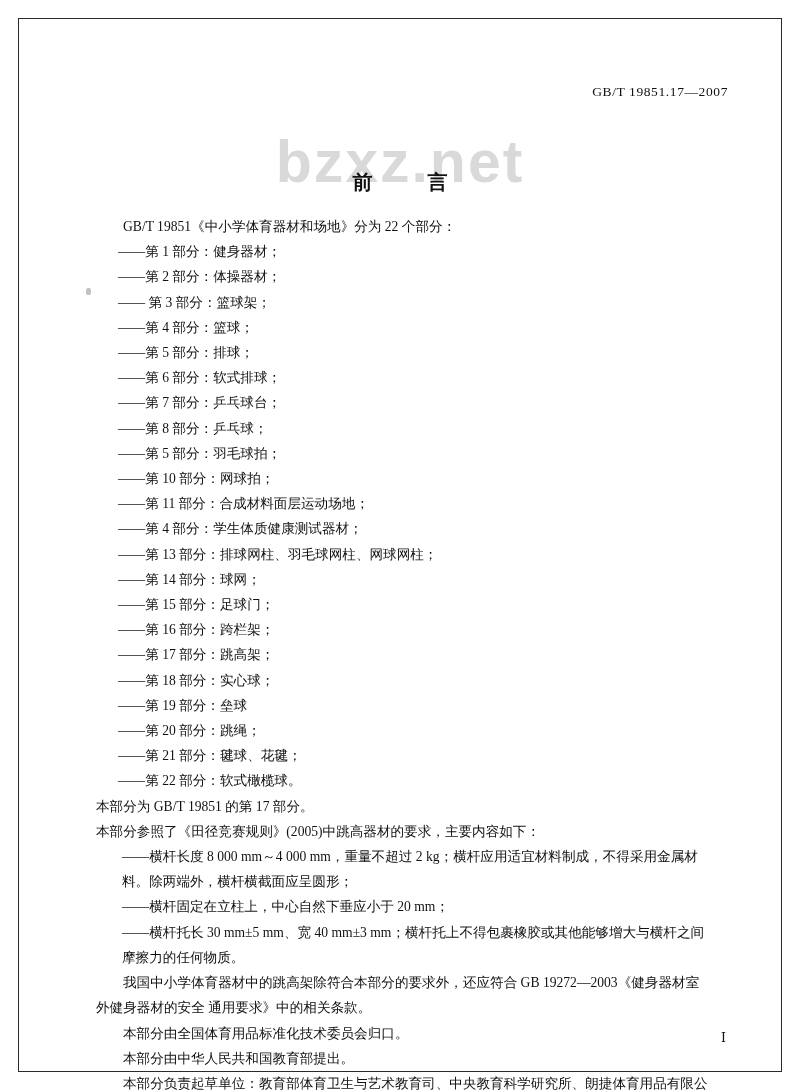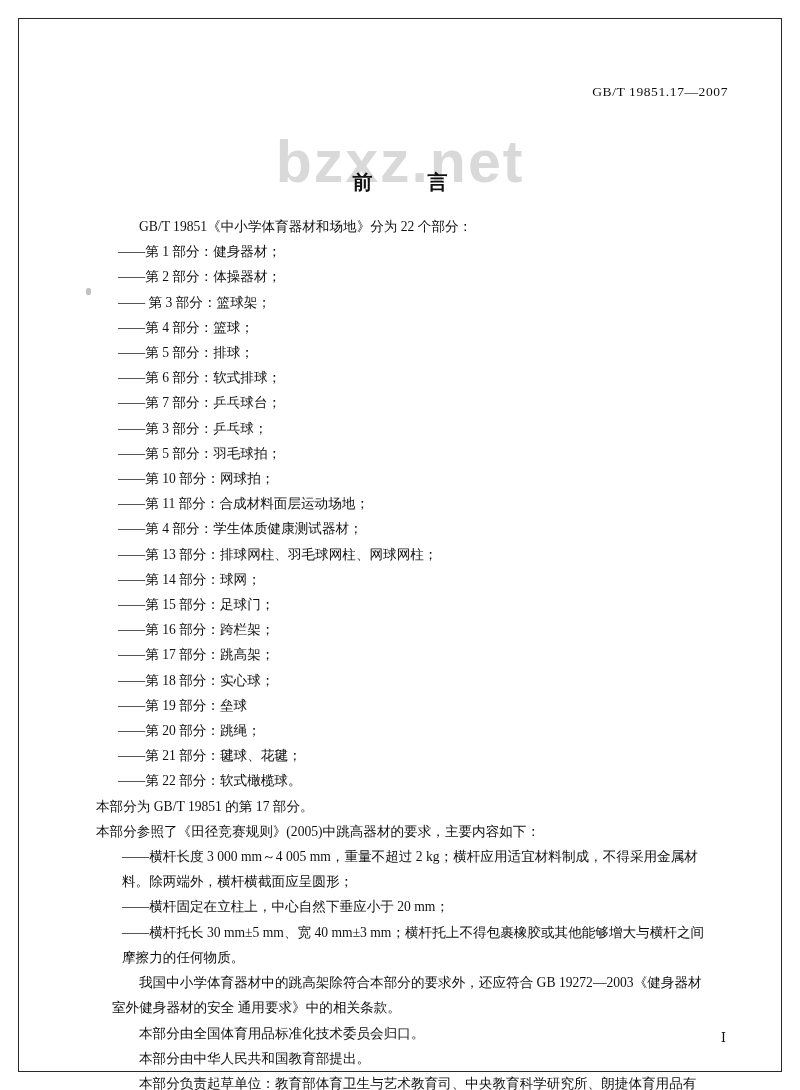--- a/index.html
+++ b/index.html
@@ -68,21 +68,21 @@
     left: 96px;
     top: 214px;
     width: 612px;
     font-size: 13.6px;
     line-height: 25.2px;
   }
   .line {
     white-space: nowrap;
   }
   .indent-2 { text-indent: 0; padding-left: 22px; }
-  .para { text-indent: 27px; white-space: normal; margin-left: 16px; }
+  .para { text-indent: 27px; white-space: normal; }
   .hang {
     padding-left: 26px;
     text-indent: 0;
     white-space: normal;
   }
   .page-num {
     position: absolute;
     right: 74px;
     bottom: 44px;
     font-size: 12.5px;
@@ -118,40 +118,40 @@
 
     <div class="line para">GB/T 19851《中小学体育器材和场地》分为 22 个部分：</div>
 
     <div class="line indent-2">——第 1 部分：健身器材；</div>
     <div class="line indent-2">——第 2 部分：体操器材；</div>
     <div class="line indent-2">—— 第 3 部分：篮球架；</div>
     <div class="line indent-2">——第 4 部分：篮球；</div>
     <div class="line indent-2">——第 5 部分：排球；</div>
     <div class="line indent-2">——第 6 部分：软式排球；</div>
     <div class="line indent-2">——第 7 部分：乒乓球台；</div>
-    <div class="line indent-2">——第 3 部分：乒乓球；</div>
+    <div class="line indent-2">——第 8 部分：乒乓球；</div>
     <div class="line indent-2">——第 5 部分：羽毛球拍；</div>
     <div class="line indent-2">——第 10 部分：网球拍；</div>
     <div class="line indent-2">——第 11 部分：合成材料面层运动场地；</div>
     <div class="line indent-2">——第 4 部分：学生体质健康测试器材；</div>
     <div class="line indent-2">——第 13 部分：排球网柱、羽毛球网柱、网球网柱；</div>
     <div class="line indent-2">——第 14 部分：球网；</div>
     <div class="line indent-2">——第 15 部分：足球门；</div>
     <div class="line indent-2">——第 16 部分：跨栏架；</div>
     <div class="line indent-2">——第 17 部分：跳高架；</div>
     <div class="line indent-2">——第 18 部分：实心球；</div>
     <div class="line indent-2">——第 19 部分：垒球</div>
     <div class="line indent-2">——第 20 部分：跳绳；</div>
     <div class="line indent-2">——第 21 部分：毽球、花毽；</div>
     <div class="line indent-2">——第 22 部分：软式橄榄球。</div>
 
     <div class="line">本部分为 GB/T 19851 的第 17 部分。</div>
     <div class="line">本部分参照了《田径竞赛规则》(2005)中跳高器材的要求，主要内容如下：</div>
 
-    <div class="hang">——横杆长度 3 000 mm～4 005 mm，重量不超过 2 kg；横杆应用适宜材料制成，不得采用金属材料。除两端外，横杆横截面应呈圆形；</div>
+    <div class="hang">——横杆长度 8 000 mm～4 000 mm，重量不超过 2 kg；横杆应用适宜材料制成，不得采用金属材料。除两端外，横杆横截面应呈圆形；</div>
     <div class="hang">——横杆固定在立柱上，中心自然下垂应小于 20 mm；</div>
     <div class="hang">——横杆托长 30 mm±5 mm、宽 40 mm±3 mm；横杆托上不得包裹橡胶或其他能够增大与横杆之间摩擦力的任何物质。</div>
 
     <div class="para">我国中小学体育器材中的跳高架除符合本部分的要求外，还应符合 GB 19272—2003《健身器材室外健身器材的安全 通用要求》中的相关条款。</div>
     <div class="para">本部分由全国体育用品标准化技术委员会归口。</div>
     <div class="para">本部分由中华人民共和国教育部提出。</div>
     <div class="para">本部分负责起草单位：教育部体育卫生与艺术教育司、中央教育科学研究所、朗捷体育用品有限公司、北京国体世纪体育用品质量认证中心。</div>
 
   </div>
 

